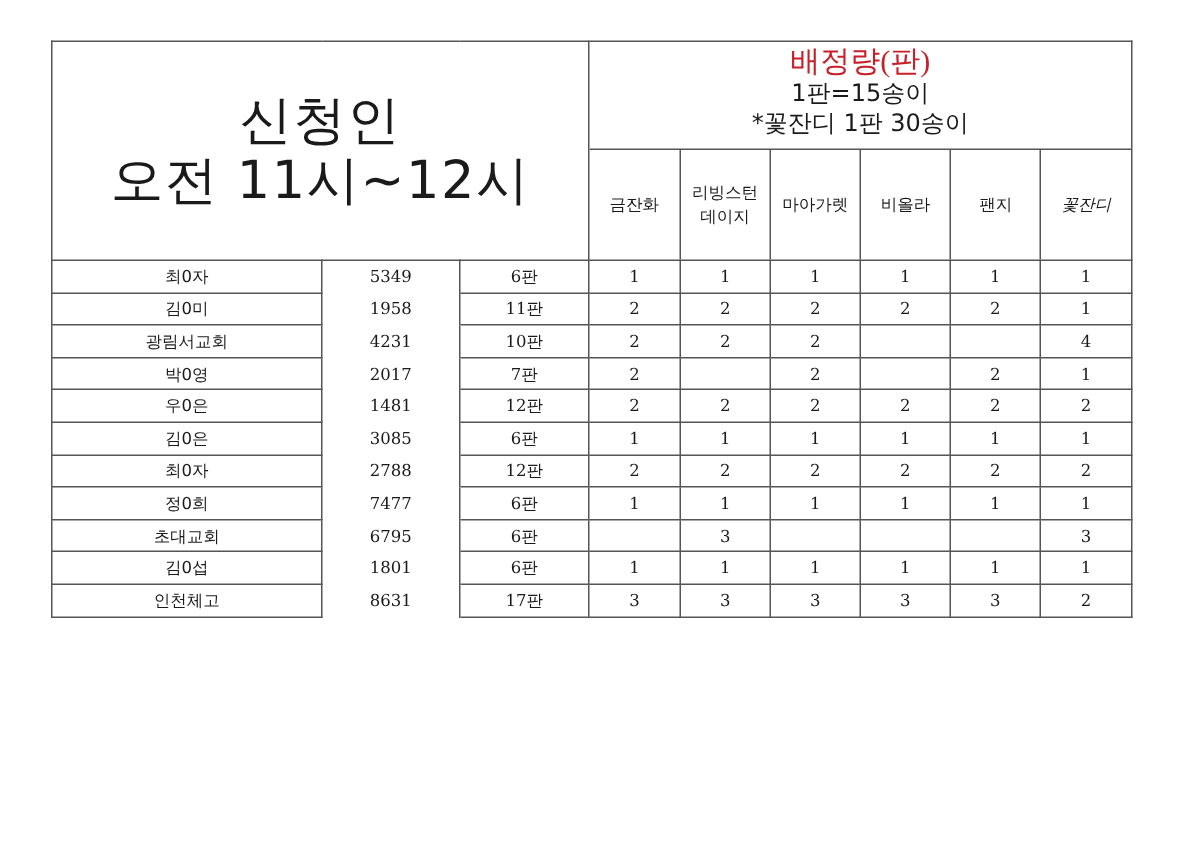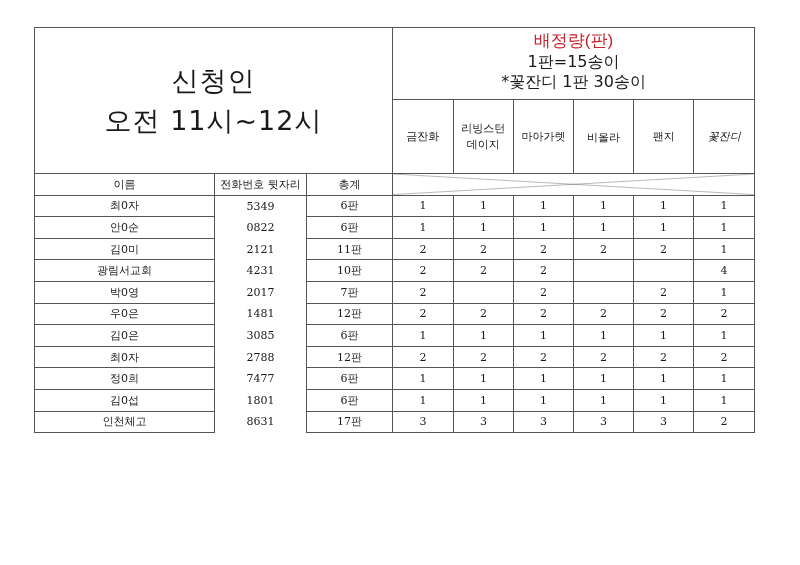--- a/index.html
+++ b/index.html
@@ -9,23 +9,23 @@
   }
   .sheet { position: absolute; left: 34px; top: 27px; width: 720px; }
   table.grid {
     border-collapse: collapse; width: 720px; table-layout: fixed;
   }
   table.grid td {
     border: 1px solid #555; text-align: center; vertical-align: middle; padding: 0;
     font-size: 11px; height: 20.6px; overflow: hidden; white-space: nowrap;
   }
   .title-cell { height: 145px !important; }
-  .title-main { font-family: "DejaVu Sans", sans-serif; font-size: 27px; line-height: 40px; letter-spacing: 1px; }
+  .title-main { font-family: "DejaVu Sans", sans-serif; font-size: 35px; line-height: 40px; letter-spacing: 1px; }
   .alloc-top { border-bottom: 1px solid #555; }
-  .alloc-title { font-family: Liberation Sans, sans-serif; color: #c8202a; font-size: 17px; line-height: 22px; }
+  .alloc-title { font-family: Liberation Serif, serif; color: #c8202a; font-size: 20px; line-height: 22px; }
   .alloc-sub { font-size: 16px; line-height: 20px; font-family: "DejaVu Sans", sans-serif; }
   .flower { font-family: "DejaVu Sans", sans-serif; font-size: 11px; line-height: 16px; white-space: normal; }
   .hdr { font-family: "DejaVu Sans", sans-serif; font-size: 10px; }
   .name { font-family: "DejaVu Sans", sans-serif; font-size: 10.5px; }
   .phone { border-top: none !important; border-bottom: none !important; }
   .xcell { position: relative; }
   .xcell svg { position: absolute; left: 0; top: 0; width: 100%; height: 100%; }
 </style>
 </head>
 <body>
@@ -54,64 +54,42 @@
             <div class="alloc-title">배정량(판)</div>
             <div class="alloc-sub">1판=15송이</div>
             <div class="alloc-sub">*꽃잔디  1판  30송이</div>
           </div>
           <table style="border-collapse:collapse; width:100%; table-layout:fixed;">
             <tbody>
                 <tr>
               <td style="height:73px; border-top:none; border-left:none; border-bottom:none;" class="flower">금잔화</td>
               <td style="height:73px; border-top:none; border-bottom:none;" class="flower">리빙스턴<br>데이지</td>
               <td style="height:73px; border-top:none; border-bottom:none;" class="flower">마아가렛</td>
-              <td style="height:73px; border-top:none; border-bottom:none;font-family:Liberation Serif, serif;" class="flower">비올라</td>
+              <td style="height:73px; border-top:none; border-bottom:none;" class="flower">비올라</td>
               <td style="height:73px; border-top:none; border-bottom:none;" class="flower">팬지</td>
               <td style="height:73px; border-top:none; border-right:none; border-bottom:none;font-style:italic;" class="flower">꽃잔디</td>
             </tr>
           </tbody>
             </table>
-        </td>
-      </tr>
-      <tr>
-        <td class="hdr">이름</td>
-        <td class="hdr">전화번호 뒷자리</td>
-        <td class="hdr">총계</td>
-        <td colspan="6" class="xcell">
-          <svg viewBox="0 0 100 10" preserveAspectRatio="none">
-            <line x1="0" y1="0" x2="100" y2="10" stroke="#555" stroke-width="0.15"></line>
-            <line x1="0" y1="10" x2="100" y2="0" stroke="#555" stroke-width="0.15"></line>
-          </svg>
         </td>
       </tr>
     <tr>
           <td class="name">최0자</td>
           <td class="phone">5349</td>
           <td>6판</td>
           <td>1</td>
           <td>1</td>
           <td>1</td>
           <td>1</td>
           <td>1</td>
           <td>1</td>
         </tr>
         <tr>
-          <td class="name">안0순</td>
-          <td class="phone">0822</td>
-          <td>6판</td>
-          <td>1</td>
-          <td>1</td>
-          <td>1</td>
-          <td>1</td>
-          <td>1</td>
-          <td>1</td>
-        </tr>
-        <tr>
           <td class="name">김0미</td>
-          <td class="phone">2121</td>
+          <td class="phone">1958</td>
           <td>11판</td>
           <td>2</td>
           <td>2</td>
           <td>2</td>
           <td>2</td>
           <td>2</td>
           <td>1</td>
         </tr>
         <tr>
           <td class="name">광림서교회</td>
@@ -173,20 +151,31 @@
           <td class="phone">7477</td>
           <td>6판</td>
           <td>1</td>
           <td>1</td>
           <td>1</td>
           <td>1</td>
           <td>1</td>
           <td>1</td>
         </tr>
         <tr>
+          <td class="name">초대교회</td>
+          <td class="phone">6795</td>
+          <td>6판</td>
+          <td></td>
+          <td>3</td>
+          <td></td>
+          <td></td>
+          <td></td>
+          <td>3</td>
+        </tr>
+        <tr>
           <td class="name">김0섭</td>
           <td class="phone">1801</td>
           <td>6판</td>
           <td>1</td>
           <td>1</td>
           <td>1</td>
           <td>1</td>
           <td>1</td>
           <td>1</td>
         </tr>

